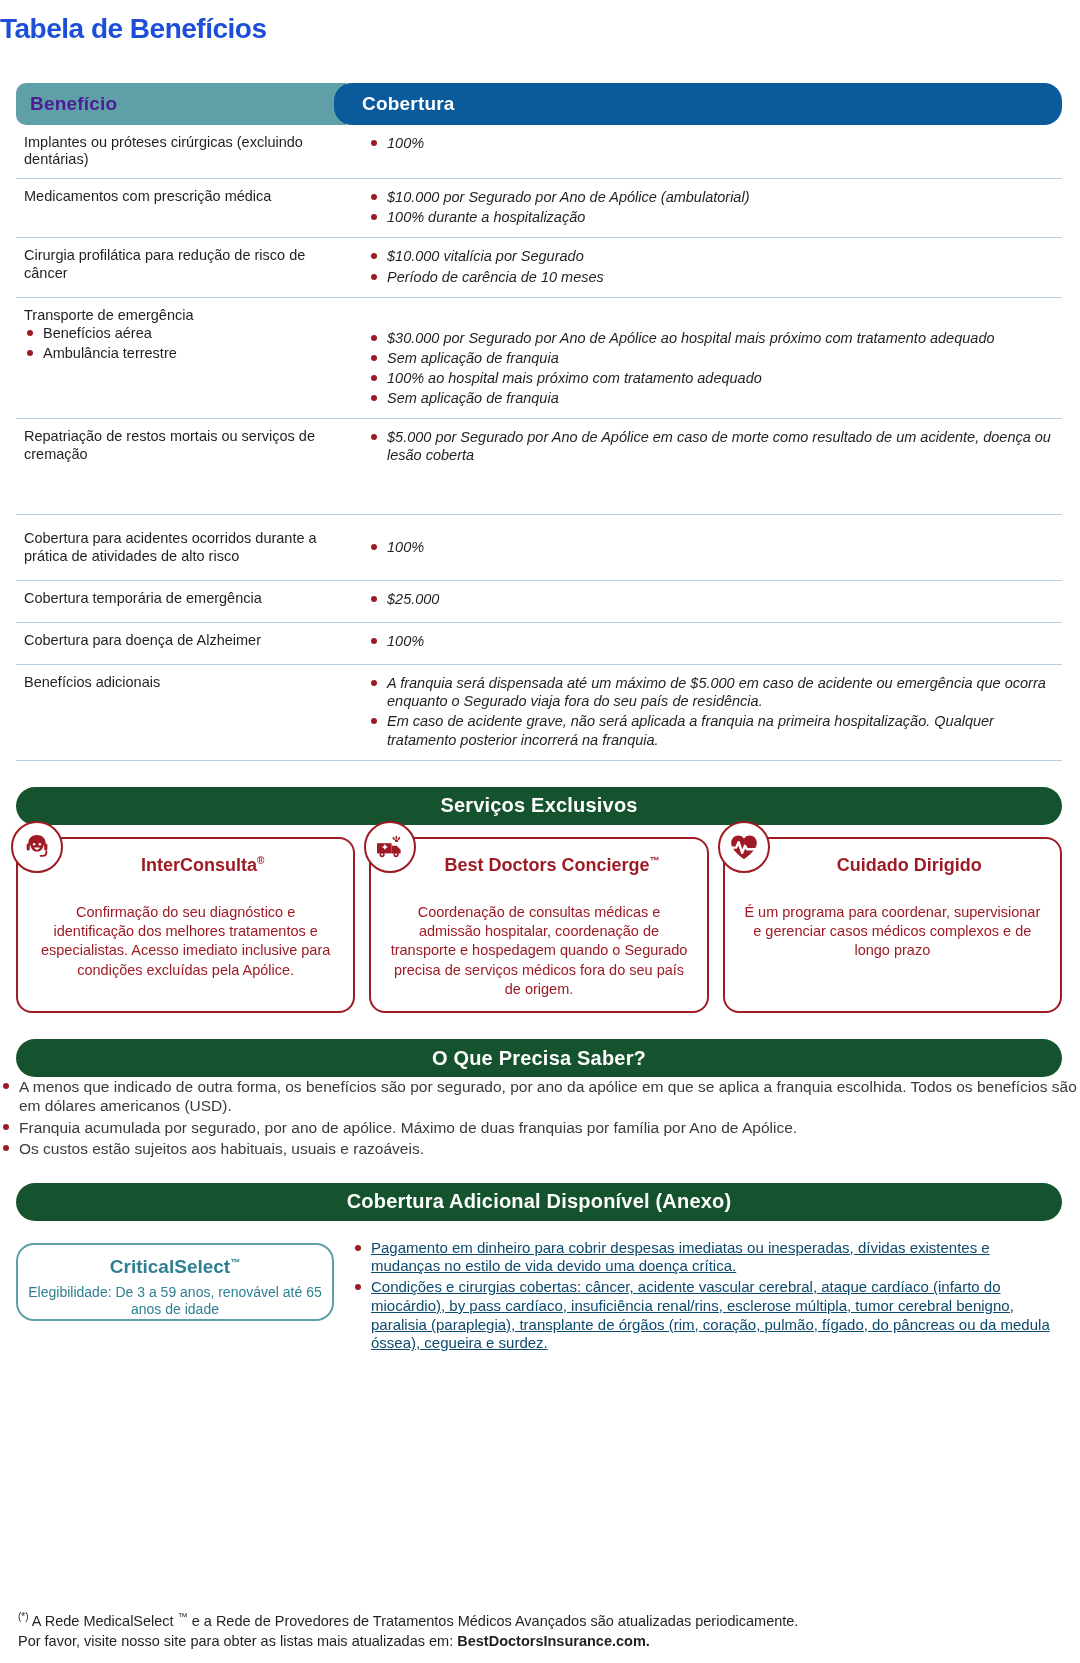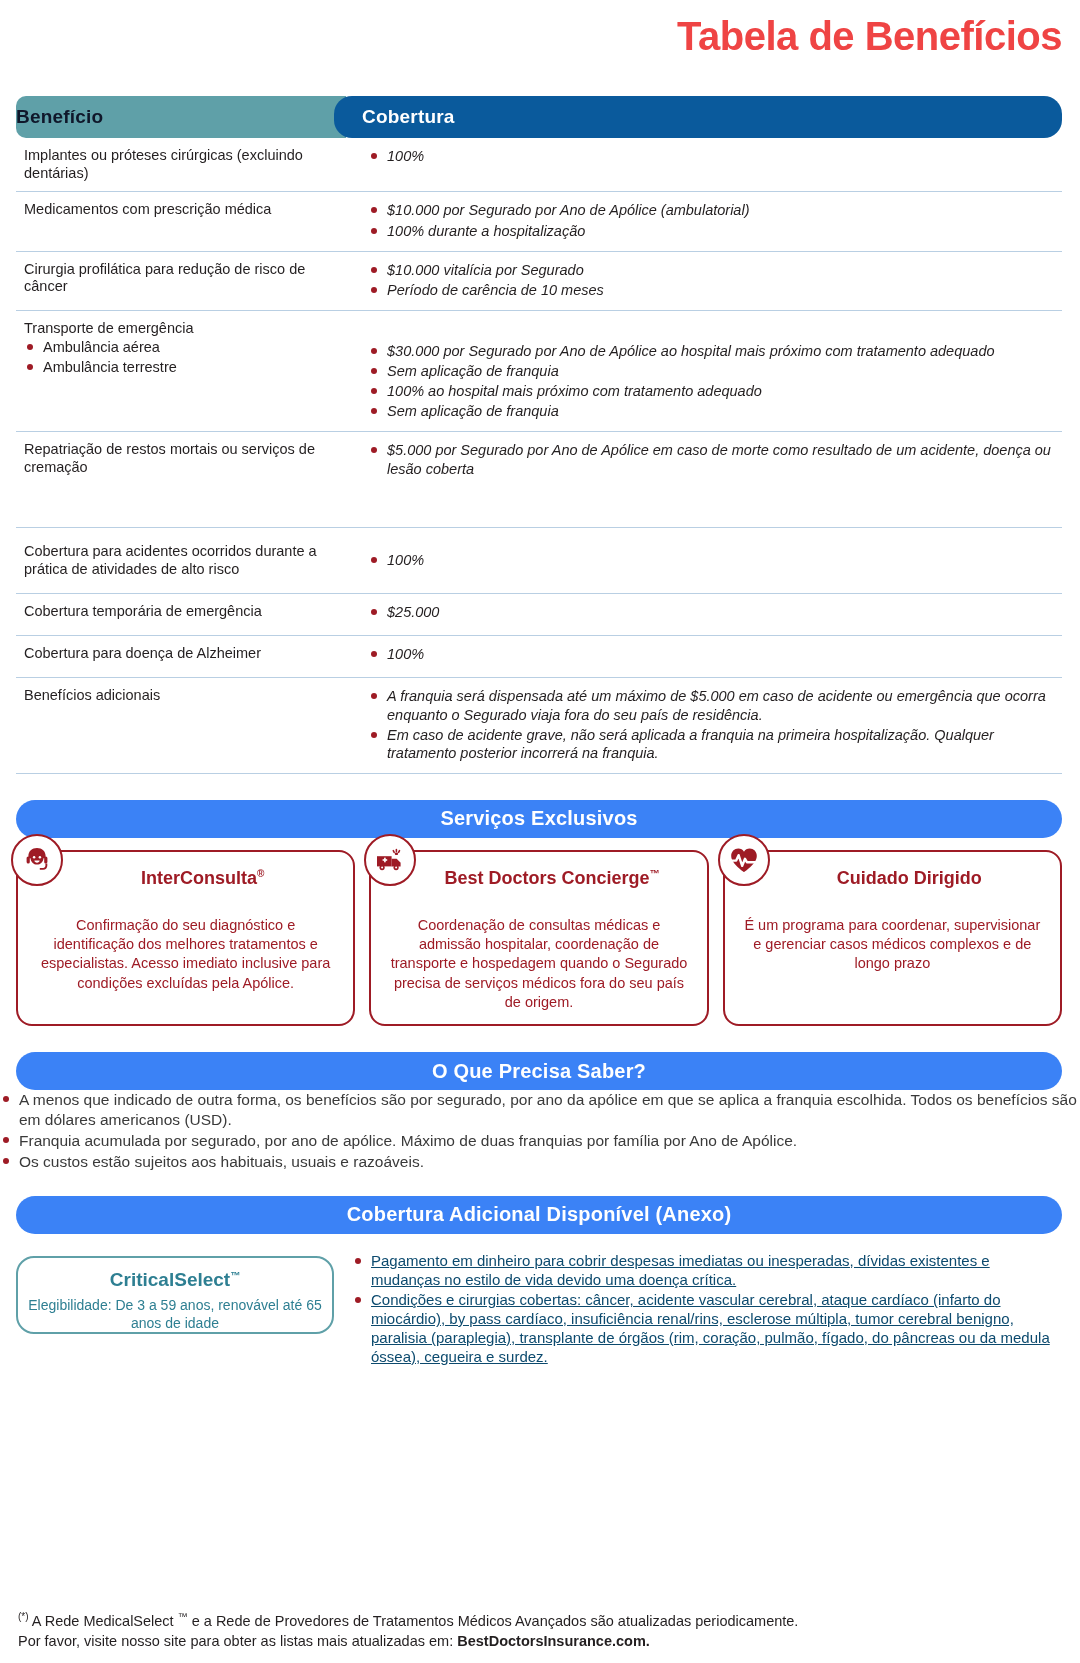--- a/index.html
+++ b/index.html
@@ -9,45 +9,45 @@
     height: 1663px;
     background: #ffffff;
     font-family: "Liberation Sans", sans-serif;
     color: #231f20;
     position: relative;
     overflow: hidden;
   }
 
   
   .page-title {
-    text-align: right;
-    font-size: 40px;
-    font-weight: bold;
-    color: #ef4444;
+    font-size: 28px;
+    font-weight: bold;
+    color: #1d4ed8;
     letter-spacing: -0.5px;
     padding: 14px 18px 0 0;
     line-height: 1.1;
   }
 
   
   .table-wrap { padding: 0 18px 0 16px; margin-top: 38px; }
 
   .thead {
     display: flex;
     height: 42px;
     position: relative;
   }
   .th-benefit {
     width: 330px;
     background: #5fa0a8;
-    color: #0f172a;
+    color: #4c1d95;
     font-size: 19px;
     font-weight: bold;
     display: flex;
     align-items: center;
+    padding-left: 14px;
     border-radius: 10px 0 0 10px;
     letter-spacing: 0.2px;
   }
   .th-coverage {
     flex: 1;
     background: #0a5a9c;
     color: #ffffff;
     font-size: 19px;
     font-weight: bold;
     display: flex;
@@ -108,21 +108,21 @@
   .row-repat { min-height: 96px; }
   .row-highrisk { min-height: 66px; align-items: center; }
   .row-temp { min-height: 42px; }
   .row-alz { min-height: 42px; }
   .row-extra { min-height: 82px; }
 
   
   .banner {
     margin: 0 18px 0 16px;
     height: 38px;
-    background: #3b82f6;
+    background: #14532d;
     border-radius: 19px;
     color: #ffffff;
     font-size: 20px;
     font-weight: bold;
     display: flex;
     align-items: center;
     justify-content: center;
     letter-spacing: 0.2px;
   }
 
@@ -276,21 +276,21 @@
         <li>$10.000 vitalícia por Segurado</li>
         <li>Período de carência de 10 meses</li>
       </ul>
     </div>
   </div>
 
   <div class="trow row-transport">
     <div class="td-benefit">
       <div>Transporte de emergência</div>
       <ul class="dots sub-list">
-        <li>Ambulância aérea</li>
+        <li>Benefícios aérea</li>
         <li>Ambulância terrestre</li>
       </ul>
     </div>
     <div class="td-coverage">
       <ul class="dots">
         <li class="spacer-top">$30.000 por Segurado por Ano de Apólice ao hospital mais próximo com tratamento adequado</li>
         <li>Sem aplicação de franquia</li>
         <li>100% ao hospital mais próximo com tratamento adequado</li>
         <li>Sem aplicação de franquia</li>
       </ul>

